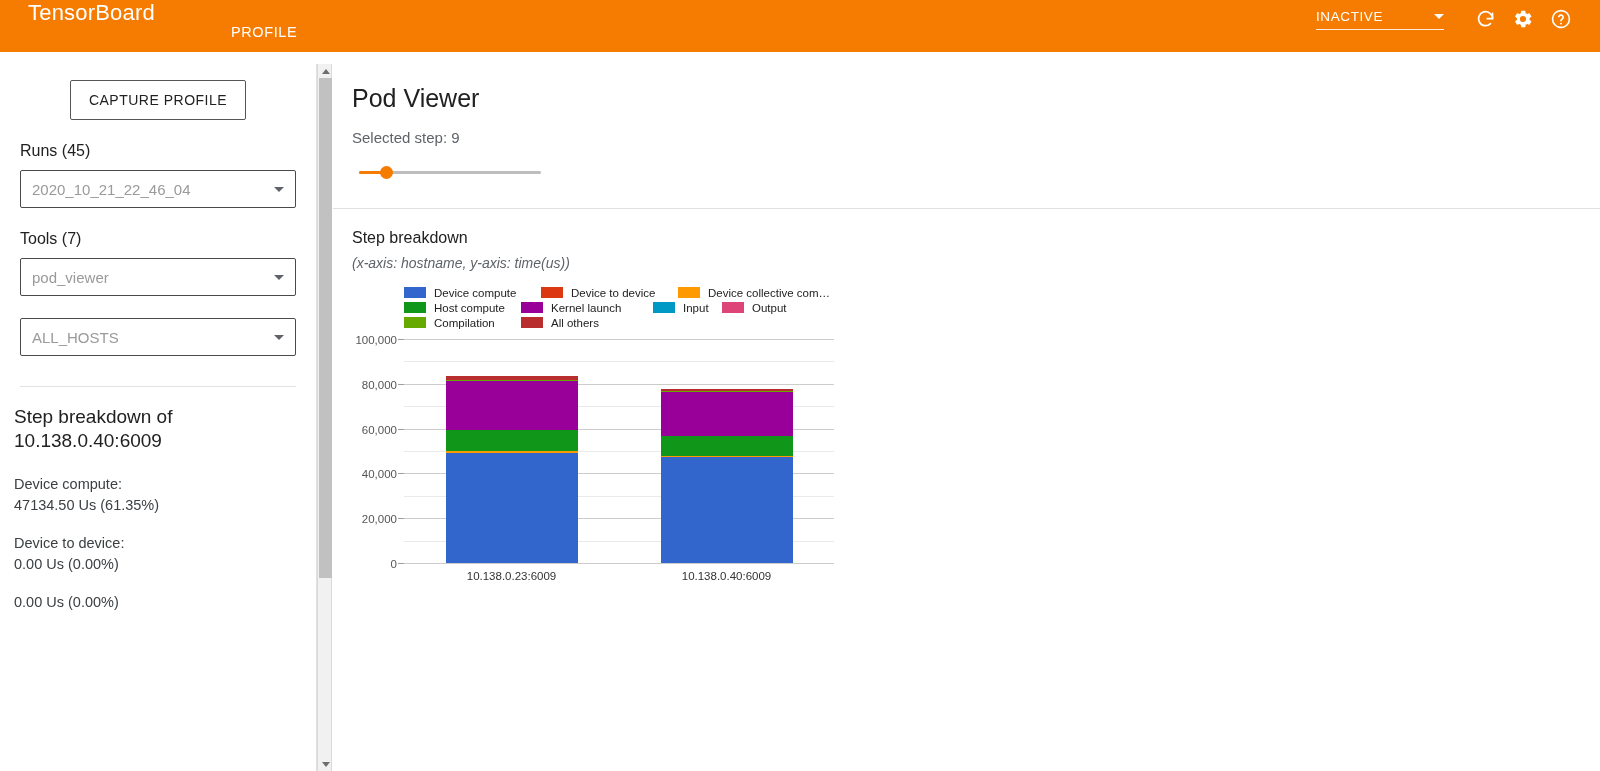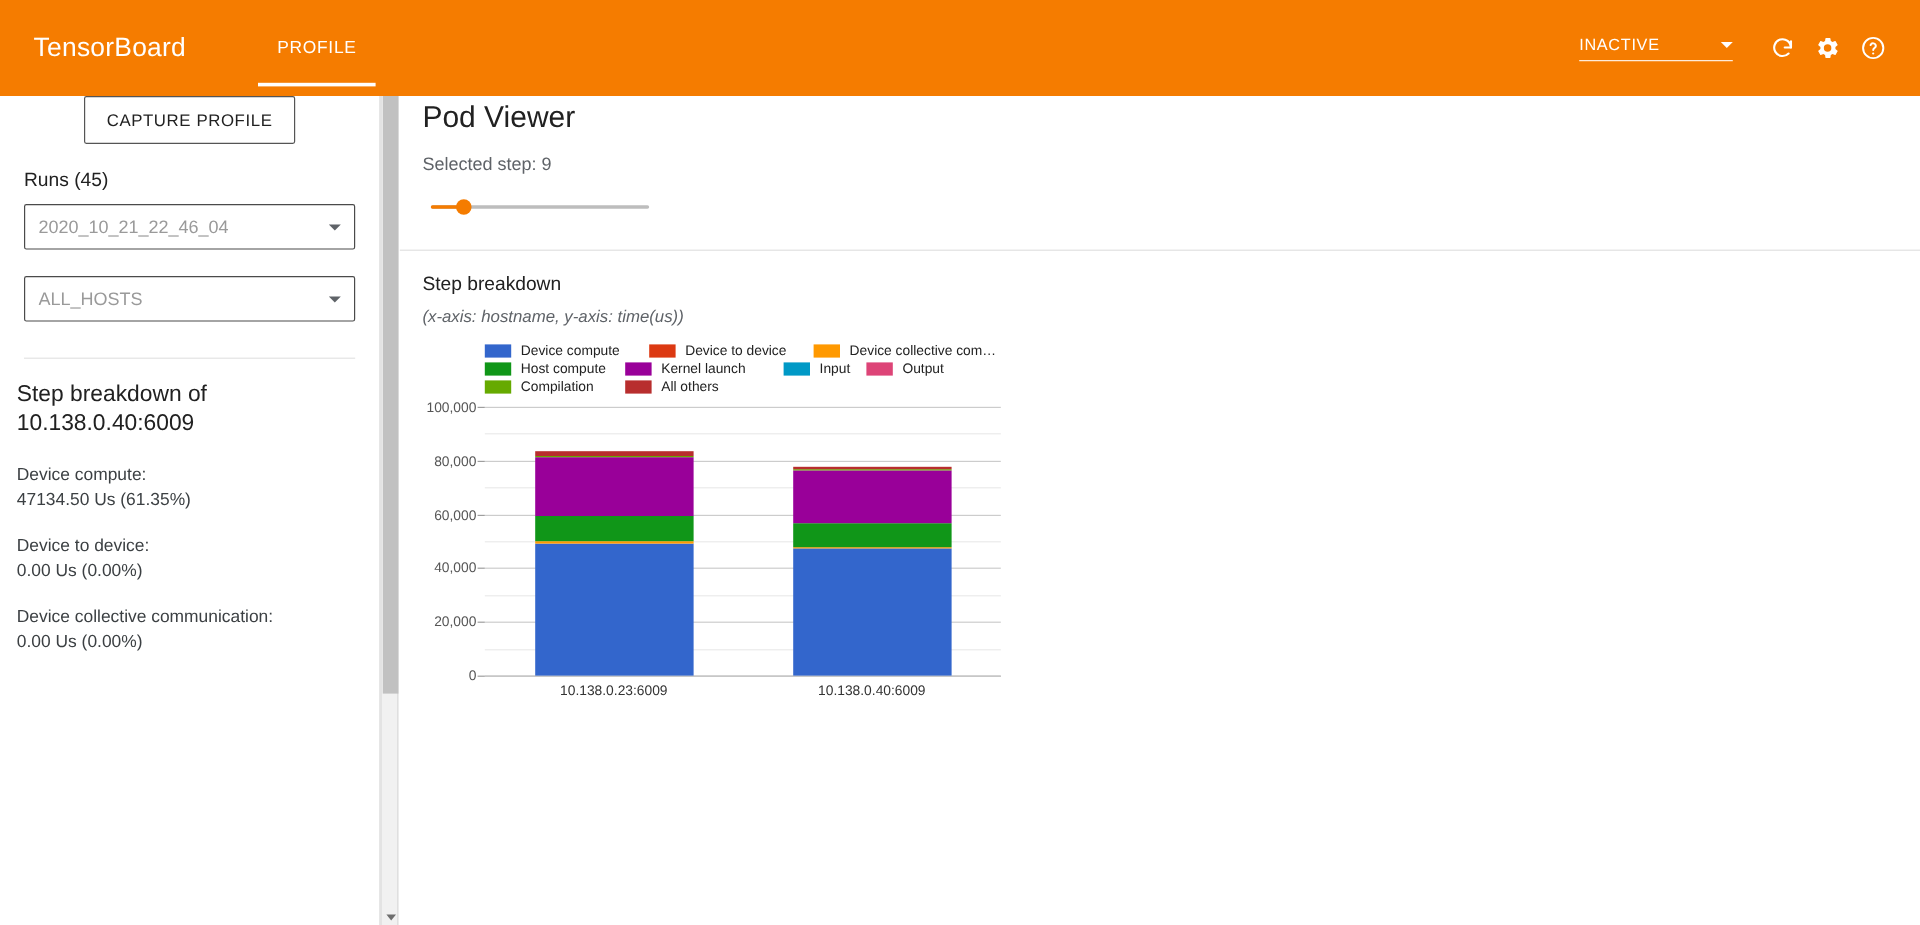--- a/index.html
+++ b/index.html
@@ -8,23 +8,23 @@
     width: 1600px; height: 771px;
     overflow: hidden;
     background: #fff;
     font-family: "Liberation Sans", sans-serif;
     -webkit-font-smoothing: antialiased;
   }
 
   
   .header {
     position: absolute; top: 0; left: 0;
-    width: 1600px; height: 80px;
+    width: 1600px; height: 52px;
     background: #f57c00;
-    display: flex; align-items: center;
+    display: flex; align-items: flex-start;
     z-index: 20;
   }
   .brand {
     color: #fff;
     font-size: 22px;
     font-weight: 500;
     letter-spacing: .2px;
     margin-left: 28px;
     white-space: nowrap;
   }
@@ -342,20 +342,27 @@
     </div>
 
     <div class="field">
       <div class="field-label">Runs (45)</div>
       <div class="dropdown">
         <span class="dd-val">2020_10_21_22_46_04</span>
         <span class="dd-caret"></span>
       </div>
     </div>
 
+    <div class="field">
+      <div class="field-label">Tools (7)</div>
+      <div class="dropdown">
+        <span class="dd-val">pod_viewer</span>
+        <span class="dd-caret"></span>
+      </div>
+    </div>
 
     <div class="field">
       <div class="dropdown">
         <span class="dd-val">ALL_HOSTS</span>
         <span class="dd-caret"></span>
       </div>
     </div>
 
     <div class="sb-divider"></div>
   </div>
@@ -365,21 +372,20 @@
 
     <div class="stat-row">
       <div class="stat-key">Device compute:</div>
       <div class="stat-val">47134.50 Us (61.35%)</div>
     </div>
     <div class="stat-row">
       <div class="stat-key">Device to device:</div>
       <div class="stat-val">0.00 Us (0.00%)</div>
     </div>
     <div class="stat-row">
-      <div class="stat-key">Device collective communication:</div>
       <div class="stat-val">0.00 Us (0.00%)</div>
     </div>
   </div>
 </div>
 
 <div class="sb-scroll">
   <div class="arrow-up">
       <span class="tri-up"></span>
     </div>
   <div class="sb-thumb"></div>

